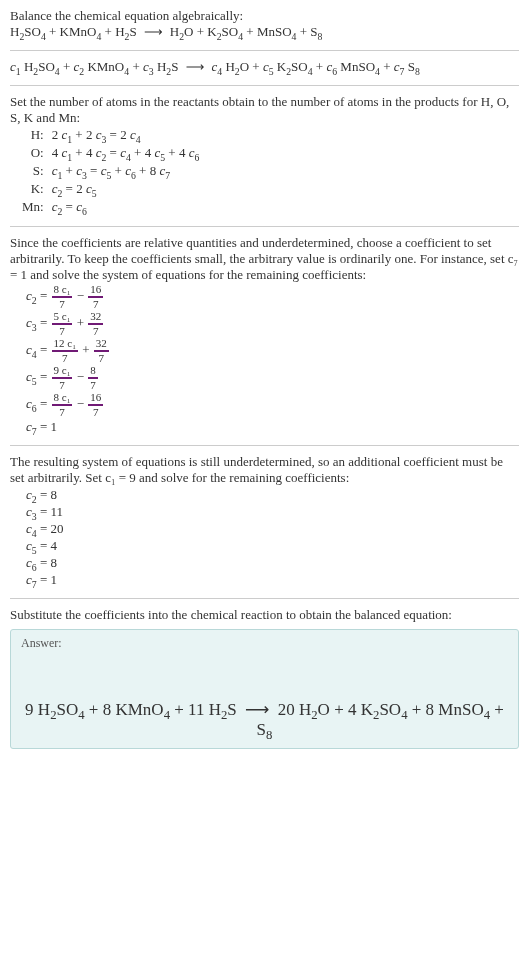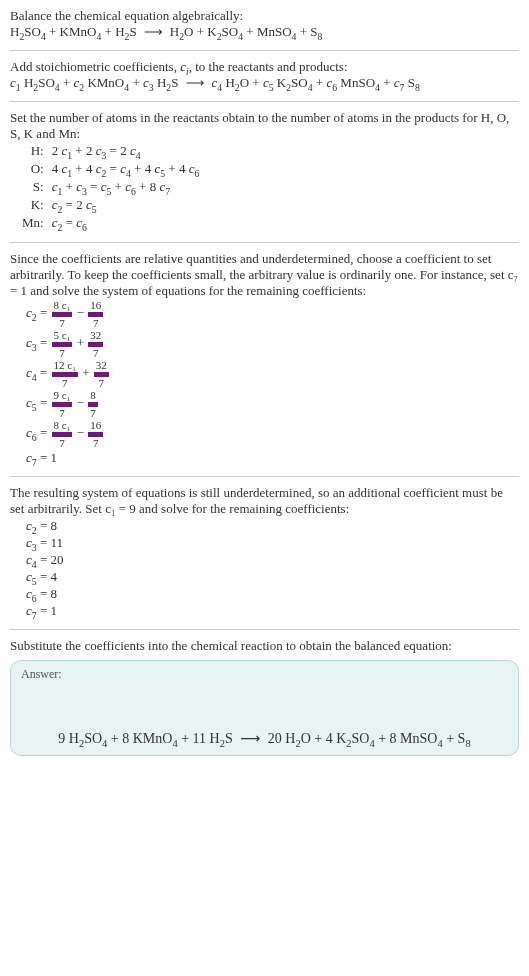--- a/index.html
+++ b/index.html
@@ -48,60 +48,59 @@
   .frac {
     display: inline-block;
     vertical-align: middle;
     text-align: center;
     font-size: 11px;
     line-height: 1;
     margin: 0 1px;
   }
   .frac .num {
     display: block;
-    border-bottom: 5px solid #701a75;
+    border-bottom: 2px solid #701a75;
     padding: 0 2px 1px 2px;
   }
   .frac .den {
     display: block;
     padding: 1px 2px 0 2px;
   }
   .answer-box {
     background: #e8f4f4;
     border: 1px solid #b8d8d8;
-    border-radius: 11px;
+    border-radius: 3px;
     padding: 6px 10px 8px 10px;
     margin-top: 6px;
   }
   .answer-box .ans-label {
     font-size: 12px;
     color: #555;
     margin-bottom: 4px;
   }
   .answer-box .ans-eq {
     text-align: center;
-    font-size: 14px;
+    font-size: 17px;
     margin-top: 48px;
   }
   .ital { font-style: italic; }
 </style>
 </head>
 <body>
 
 <div class="section">
   <div>Balance the chemical equation algebraically:</div>
   <div class="math">
     H<sub>2</sub>SO<sub>4</sub> + KMnO<sub>4</sub> + H<sub>2</sub>S <span class="arrow">⟶</span> H<sub>2</sub>O + K<sub>2</sub>SO<sub>4</sub> + MnSO<sub>4</sub> + S<sub>8</sub>
   </div>
 </div>
 
 <hr class="sep">
 
 <div class="section">
-  <div>Add stoichiometric coefficients, <span class="ital">c<sub>i</sub></span>, to the reactants and products:</div>
   <div class="math">
     <span class="ital">c</span><sub>1</sub> H<sub>2</sub>SO<sub>4</sub> + <span class="ital">c</span><sub>2</sub> KMnO<sub>4</sub> + <span class="ital">c</span><sub>3</sub> H<sub>2</sub>S <span class="arrow">⟶</span> <span class="ital">c</span><sub>4</sub> H<sub>2</sub>O + <span class="ital">c</span><sub>5</sub> K<sub>2</sub>SO<sub>4</sub> + <span class="ital">c</span><sub>6</sub> MnSO<sub>4</sub> + <span class="ital">c</span><sub>7</sub> S<sub>8</sub>
   </div>
 </div>
 
 <hr class="sep">
 
 <div class="section">
   <div>Set the number of atoms in the reactants obtain to the number of atoms in the products for H, O, S, K and Mn:</div>
   <table class="balance-table">

